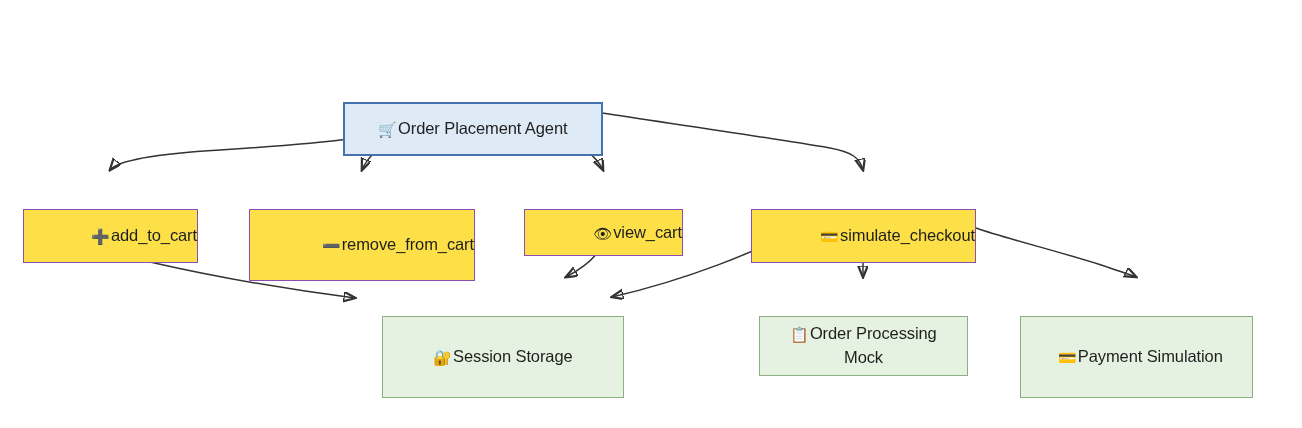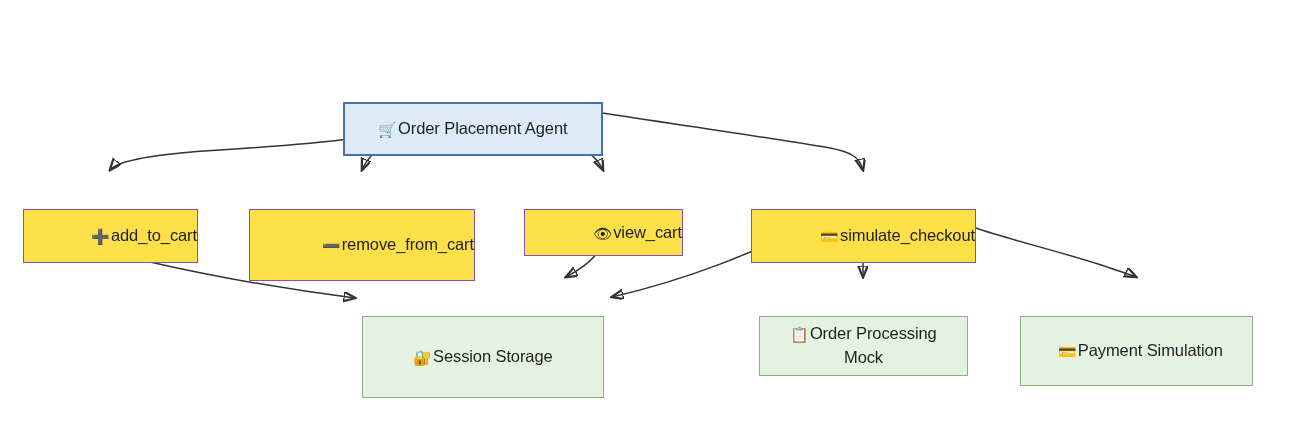--- a/index.html
+++ b/index.html
@@ -118,26 +118,26 @@
   </div>
 
   <div class="node node-tool" style="left:524px; top:176px; width:159px; height:47px;">
     <span class="line"><span class="ico">👁</span><span>view_cart</span></span>
   </div>
 
   <div class="node node-tool" style="left:751px; top:176px; width:225px; height:54px;">
     <span class="line"><span class="ico">💳</span><span>simulate_checkout</span></span>
   </div>
 
-  <div class="node node-service" style="left:362px; top:283px; width:242px; height:82px;">
+  <div class="node node-service" style="left:382px; top:283px; width:242px; height:82px;">
     <span class="line"><span class="ico">🔐</span><span>Session Storage</span></span>
   </div>
 
   <div class="node node-service" style="left:759px; top:283px; width:209px; height:60px;">
     <span class="line"><span class="ico">📋</span><span>Order Processing</span></span>
     <span class="line">Mock</span>
   </div>
 
-  <div class="node node-service" style="left:1020px; top:283px; width:233px; height:70px;padding-left:8px;">
+  <div class="node node-service" style="left:1020px; top:283px; width:233px; height:82px;padding-left:8px;">
     <span class="line"><span class="ico">💳</span><span>Payment Simulation</span></span>
   </div>
 
 </div>
 
 </body></html>

